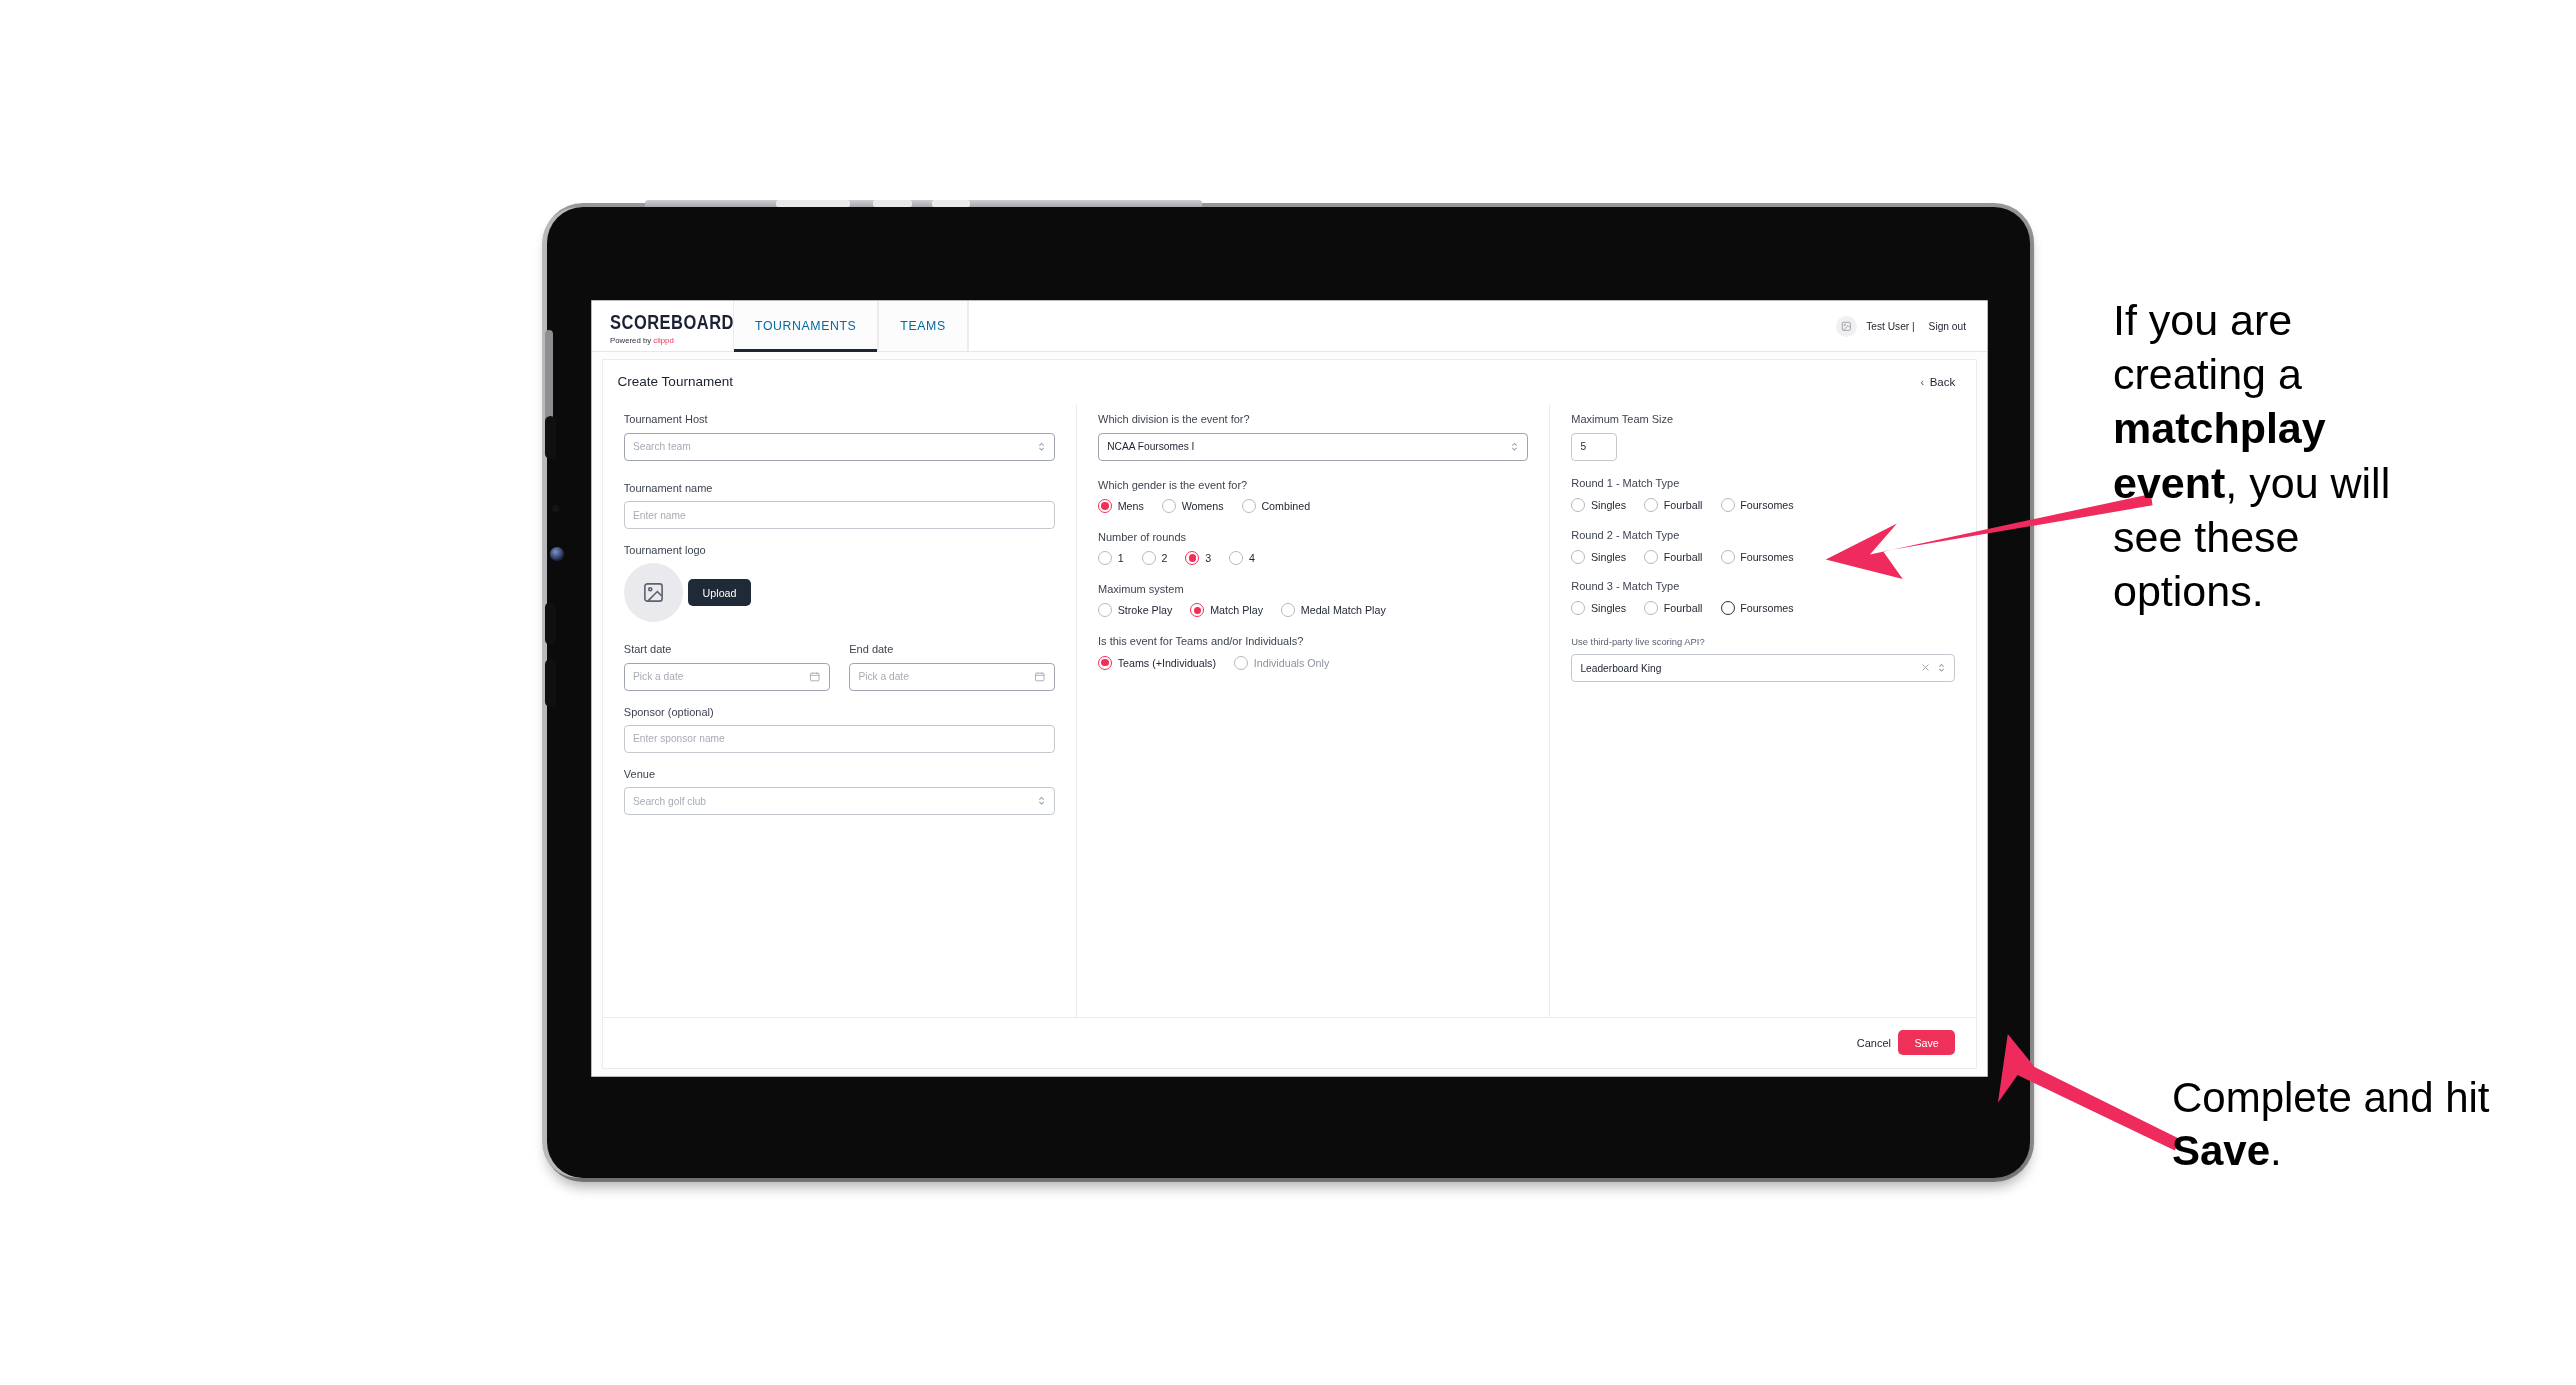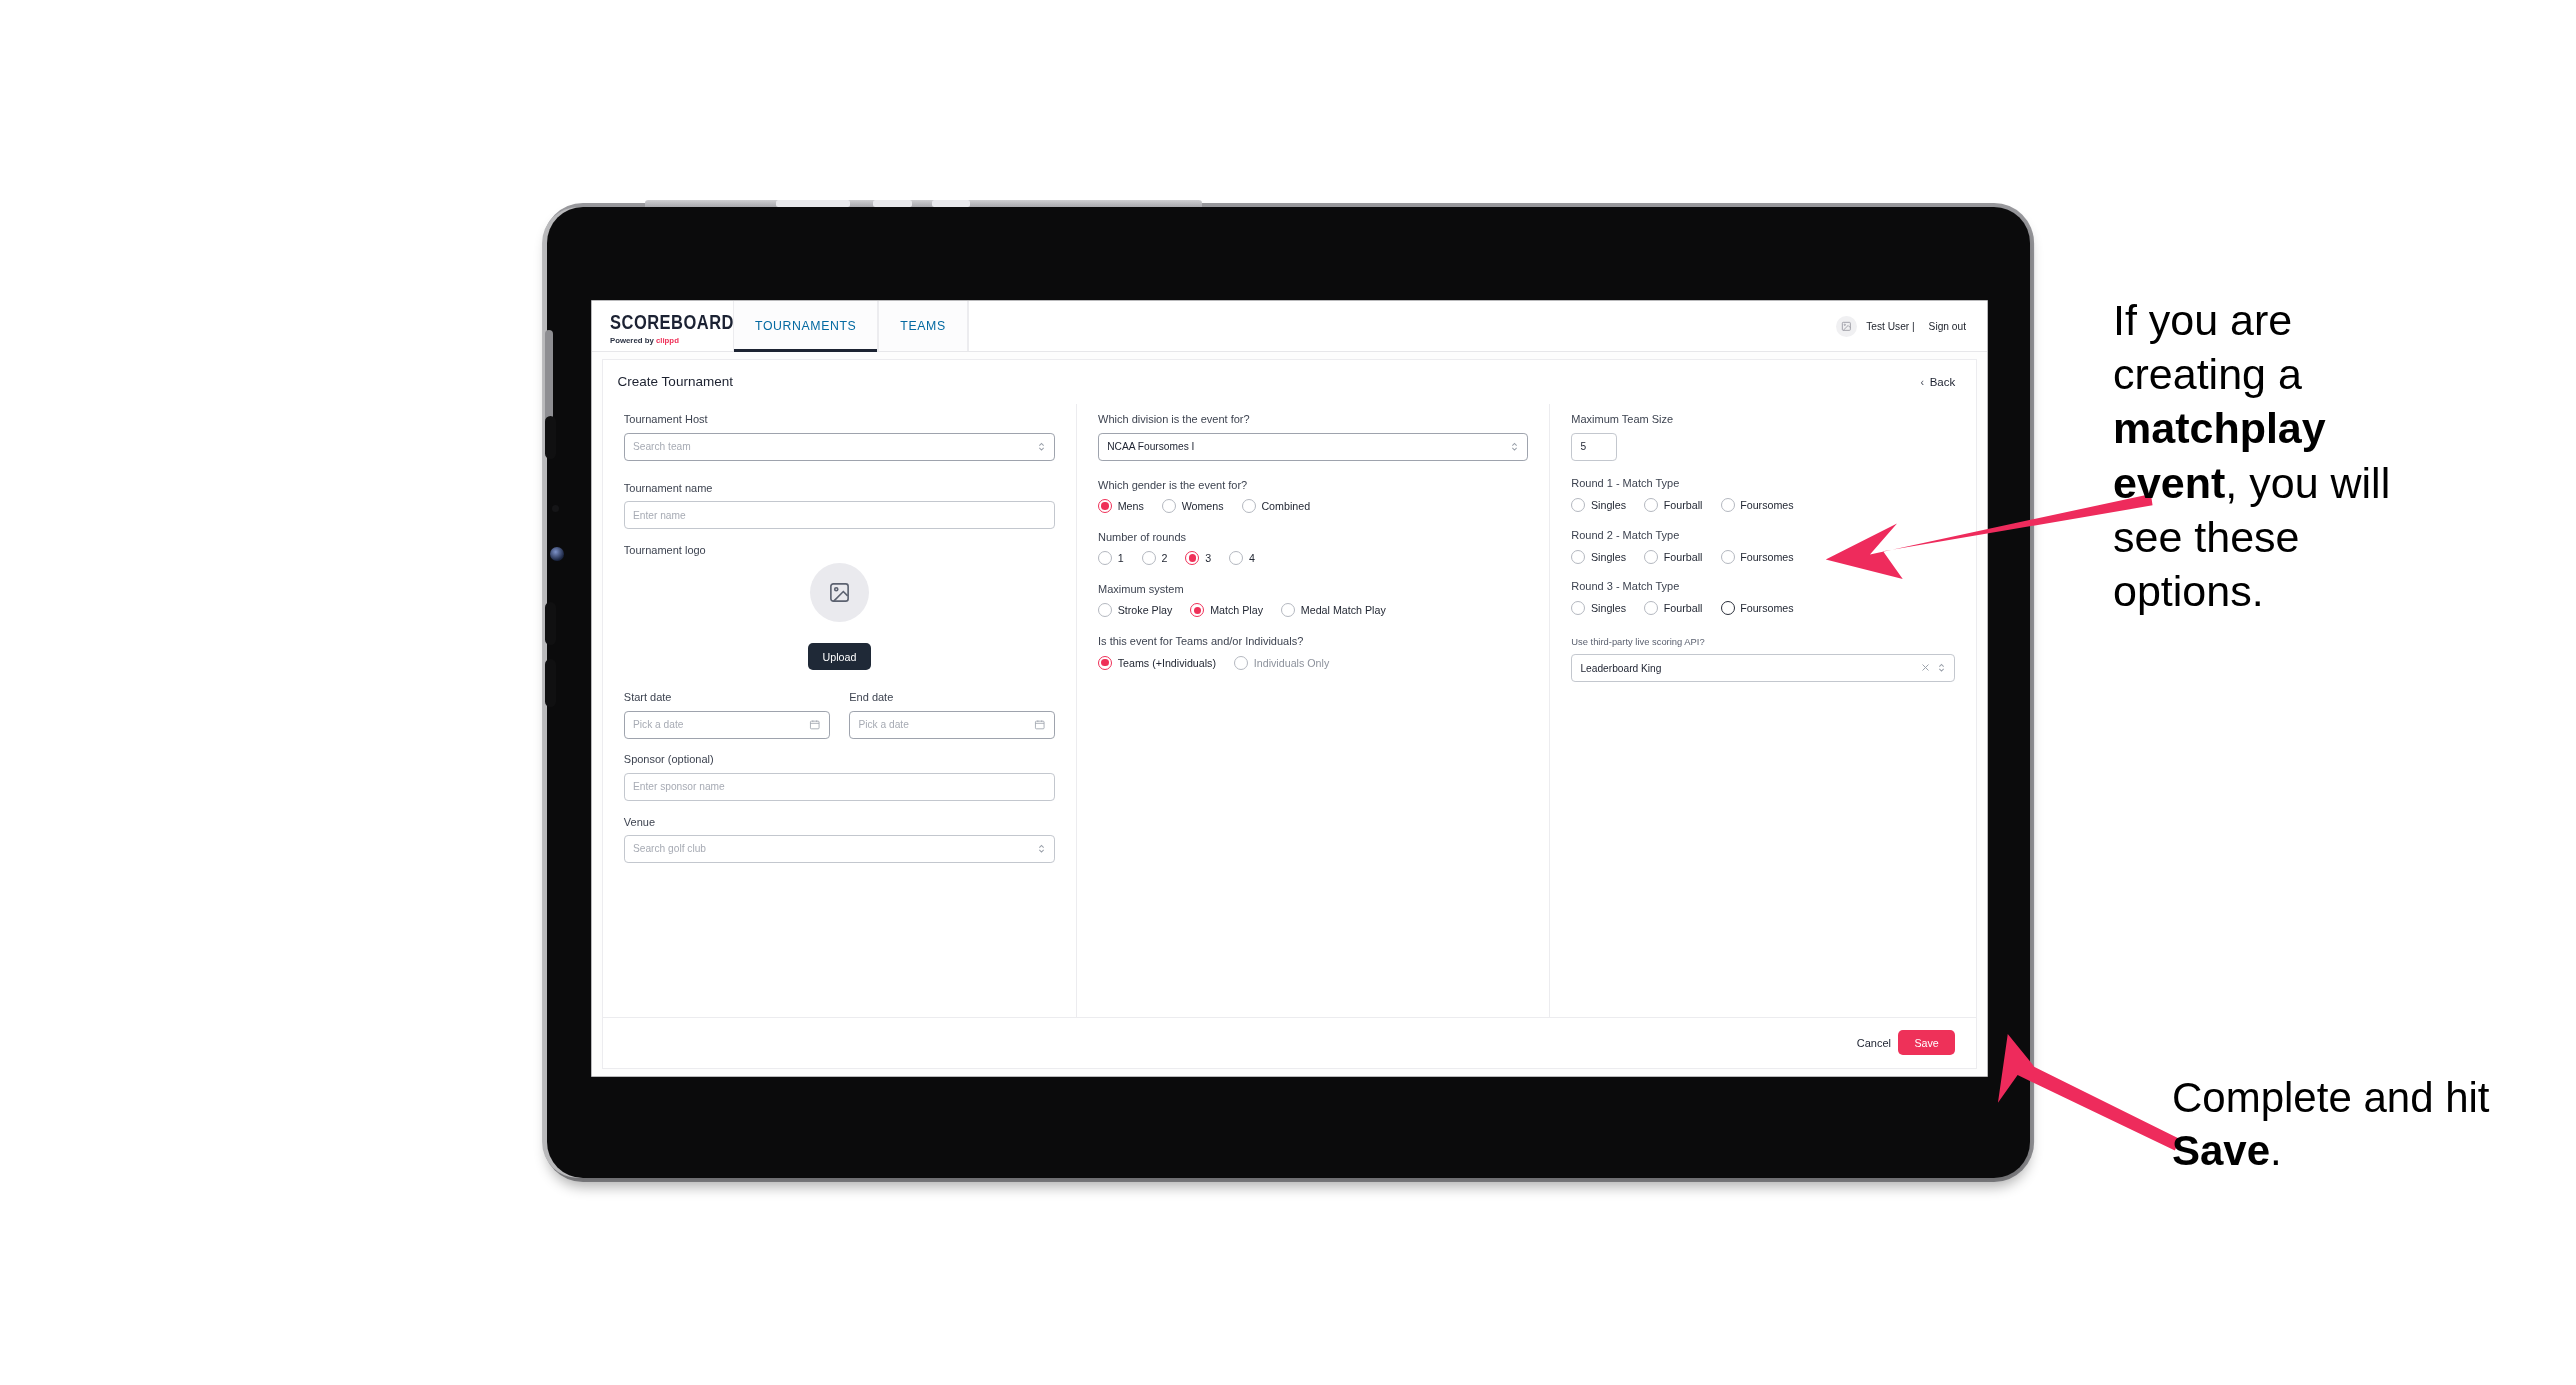--- a/index.html
+++ b/index.html
@@ -86,21 +86,21 @@
     letter-spacing: 0.5px;
     color: #1c2233;
     transform: scaleY(1.18) scaleX(.97);
     transform-origin: left center;
     line-height: 1;
   }
   #brand-sub {
     margin-top: 5.7px;
     font-size: 7.8px;
     color: #2b3243;
-    font-weight: 700;
+    font-weight: 400;
     line-height: 1;
   }
   #brand-sub .accent { color: #ef3058; }
 
   .navtab {
     display: flex; align-items: center;
     padding: 0 21px;
     font-size: 12.3px;
     letter-spacing: 0.6px;
     color: #0369a1;
@@ -184,21 +184,21 @@
     cursor: text;
   }
   .input.light { border-color: #c3c7ce; }
   .input .ph { color: #a7abb4; }
   .input .val { color: #1d2230; }
   .input .right-ico { margin-left: auto; color:#9aa0aa; display:flex; align-items:center; gap:7.4px; }
   .spacer-18 { height: 14.8px; }
   .spacer-26 { height: 21px; }
 
   
-  #logo-row { display:flex; align-items:center; gap: 21px; margin-top: 4.9px; flex-direction: column; }
+  #logo-row { display:flex; align-items:center; gap: 5px; margin-top: 4.9px; }
   #logo-circle {
     width: 59px; height: 59px; border-radius: 50%;
     background: #eaeaee;
     display:flex; align-items:center; justify-content:center;
     color:#5c6270;
   }
   #upload-btn {
     background: #1f2937; color:#fff;
     font-size: 10.7px;
     padding: 7.4px 14.8px;

